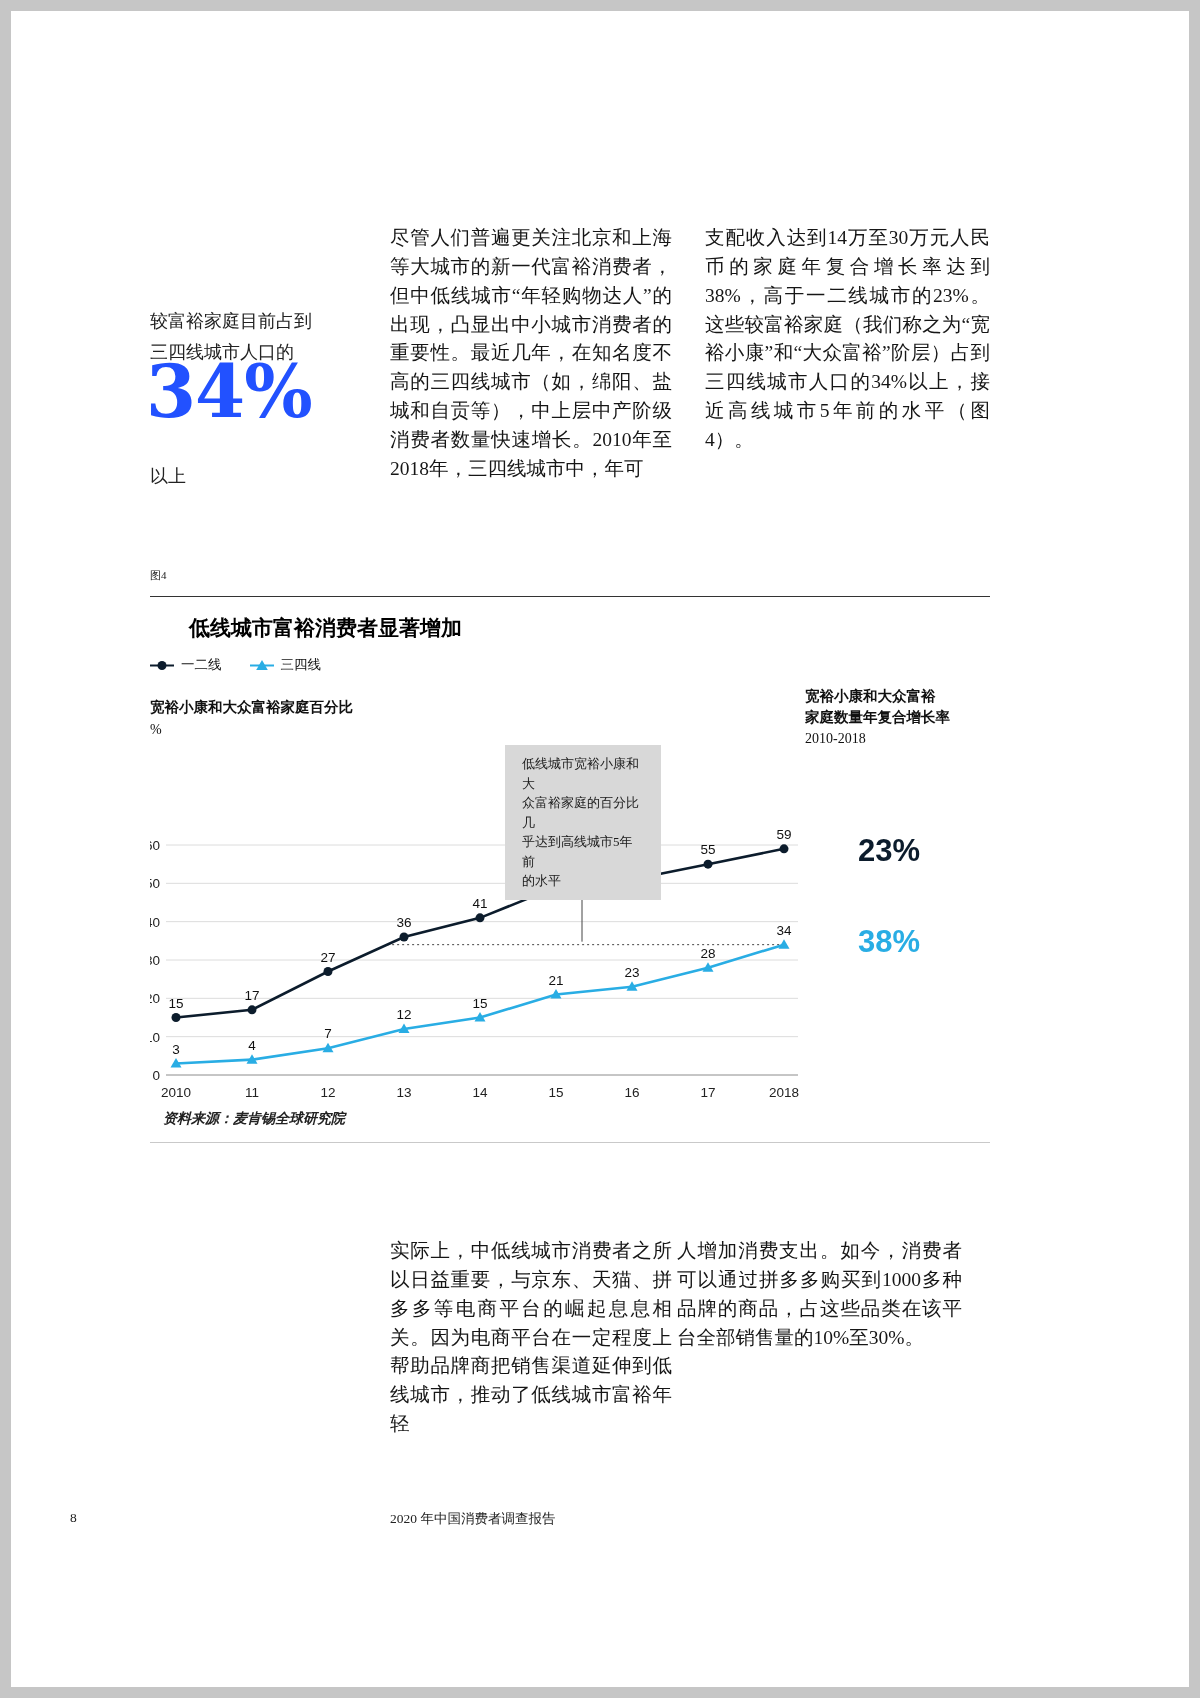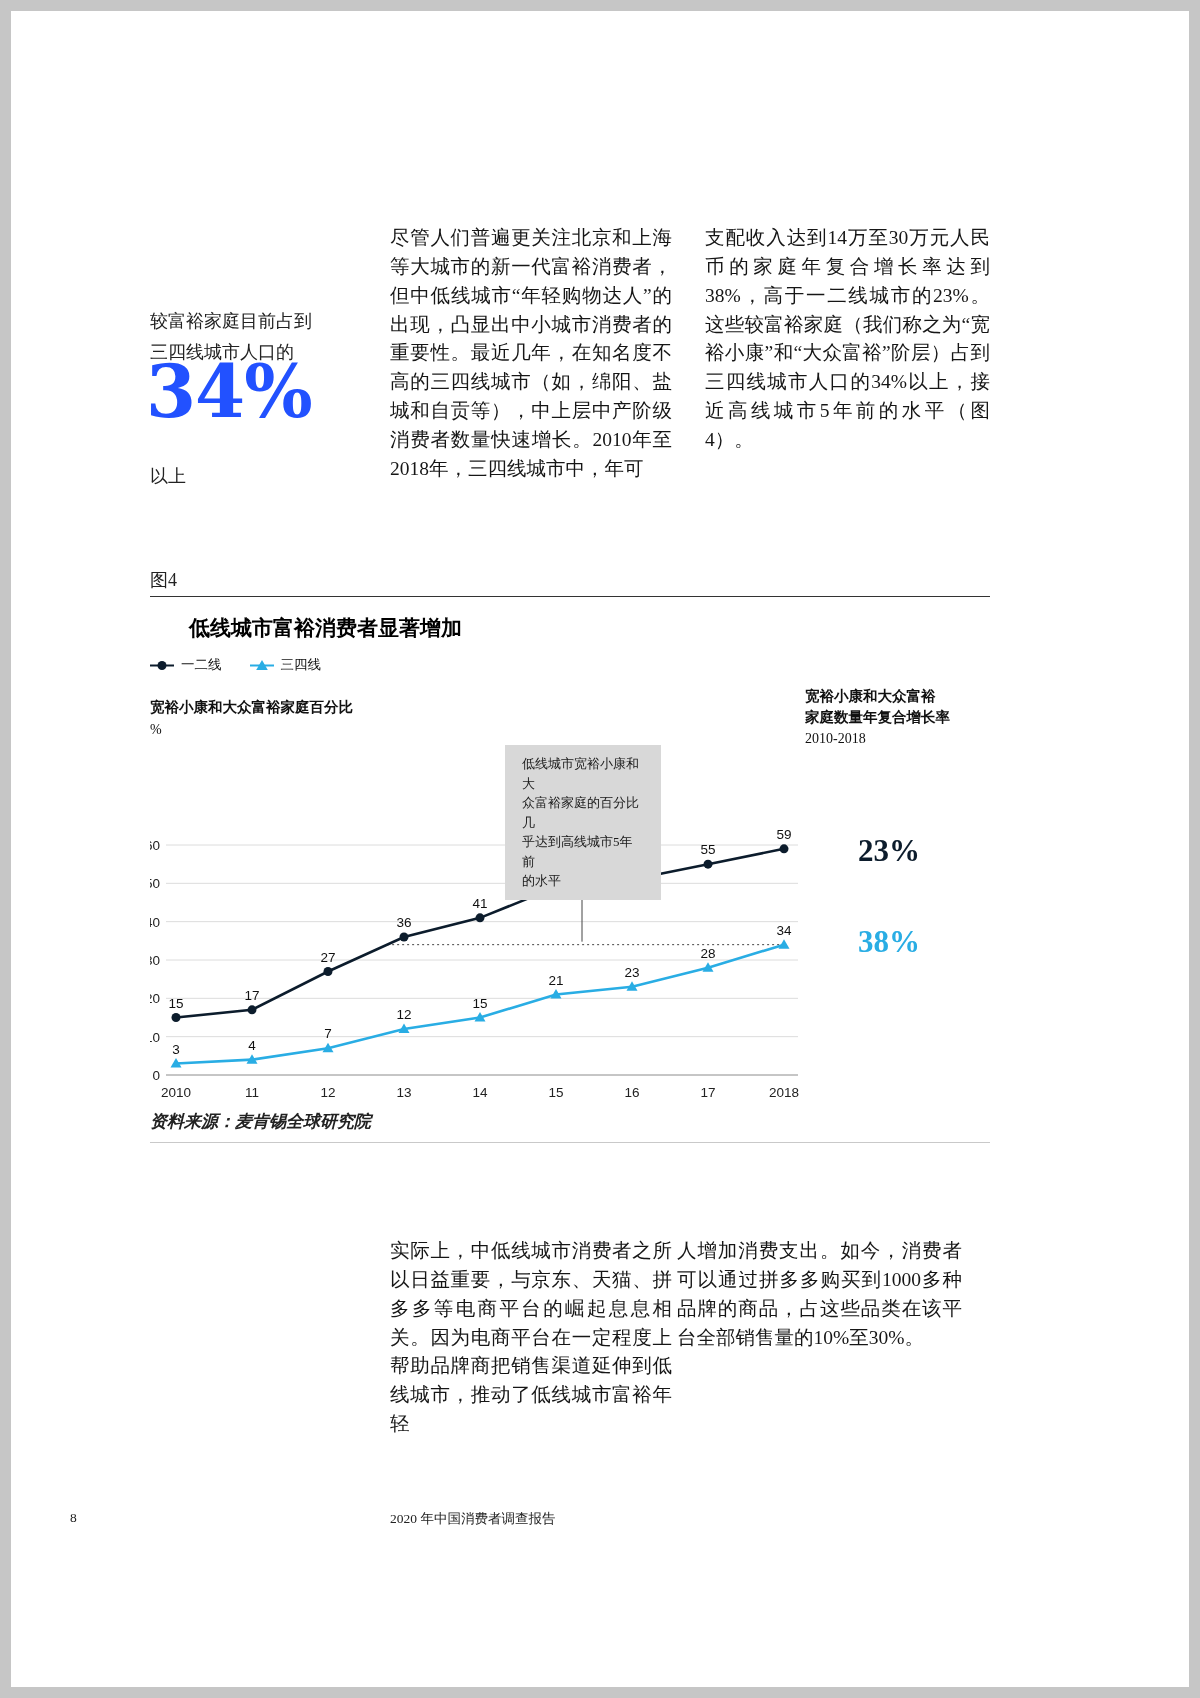--- a/index.html
+++ b/index.html
@@ -10,33 +10,33 @@
     font-family:"Liberation Serif","DejaVu Serif",serif;
     overflow:hidden;
   }
   .frame { position:absolute; inset:0; border:11px solid #c6c6c6; pointer-events:none; z-index:50; }
   .abs { position:absolute; }
   .pre { white-space:pre-line; }
   .para { font-size:19.5px; line-height:1.48; text-align:justify; color:#161616; }
   .stat-lead { font-size:18px; line-height:1.7; color:#222; }
   .stat-value { font-size:72px; font-weight:bold; line-height:1; letter-spacing:-1px; font-family:"DejaVu Serif","Liberation Serif",serif; }
   .stat-suffix { font-size:18px; color:#222; }
-  .fig-label { font-size:18px; color:#222;text-align:right; }
+  .fig-label { font-size:11px; color:#222;text-align:right; }
   .divider { height:1px; background:#333; }
   .divider.light { background:#c9c9c9; }
   .fig-title { font-size:21px; font-weight:bold; color:#000; }
   .legend { display:flex; gap:28px; align-items:center; font-size:13.5px; }
   .legend-item { display:flex; align-items:center; gap:7px; }
   .axis-title { font-size:14.5px; font-weight:bold; }
   .axis-unit { font-size:14px; }
   .right-title { font-size:14.5px; font-weight:bold; line-height:1.45; }
   .right-sub { font-size:14px; }
-  .cagr { font-size:31px; font-weight:bold; font-family:Liberation Serif, serif; }
+  .cagr { font-size:31px; font-weight:bold; font-family:Liberation Sans, sans-serif; }
   .anno { background:#d8d8d8; width:156px; padding:9px 17px; font-size:13px; line-height:1.5; color:#1a1a1a; z-index:5; }
-  .source { font-size:17px; font-weight:bold; font-style:italic; color:#222; }
+  .source { font-size:14px; font-weight:bold; font-style:italic; color:#222;margin-left:13px; }
   .footer-text { font-size:13.5px; color:#222; }
   .ax { font-family:"Liberation Sans","DejaVu Sans",sans-serif; font-size:13.5px; fill:#222; }
   .dl { font-family:"Liberation Sans","DejaVu Sans",sans-serif; font-size:13.5px; fill:#111; }
 </style>
 </head>
 <body>
 
 <div class="page">
 
   <div class="abs stat-lead pre" style="left:150px; top:306px; width:200px;">较富裕家庭目前占到

